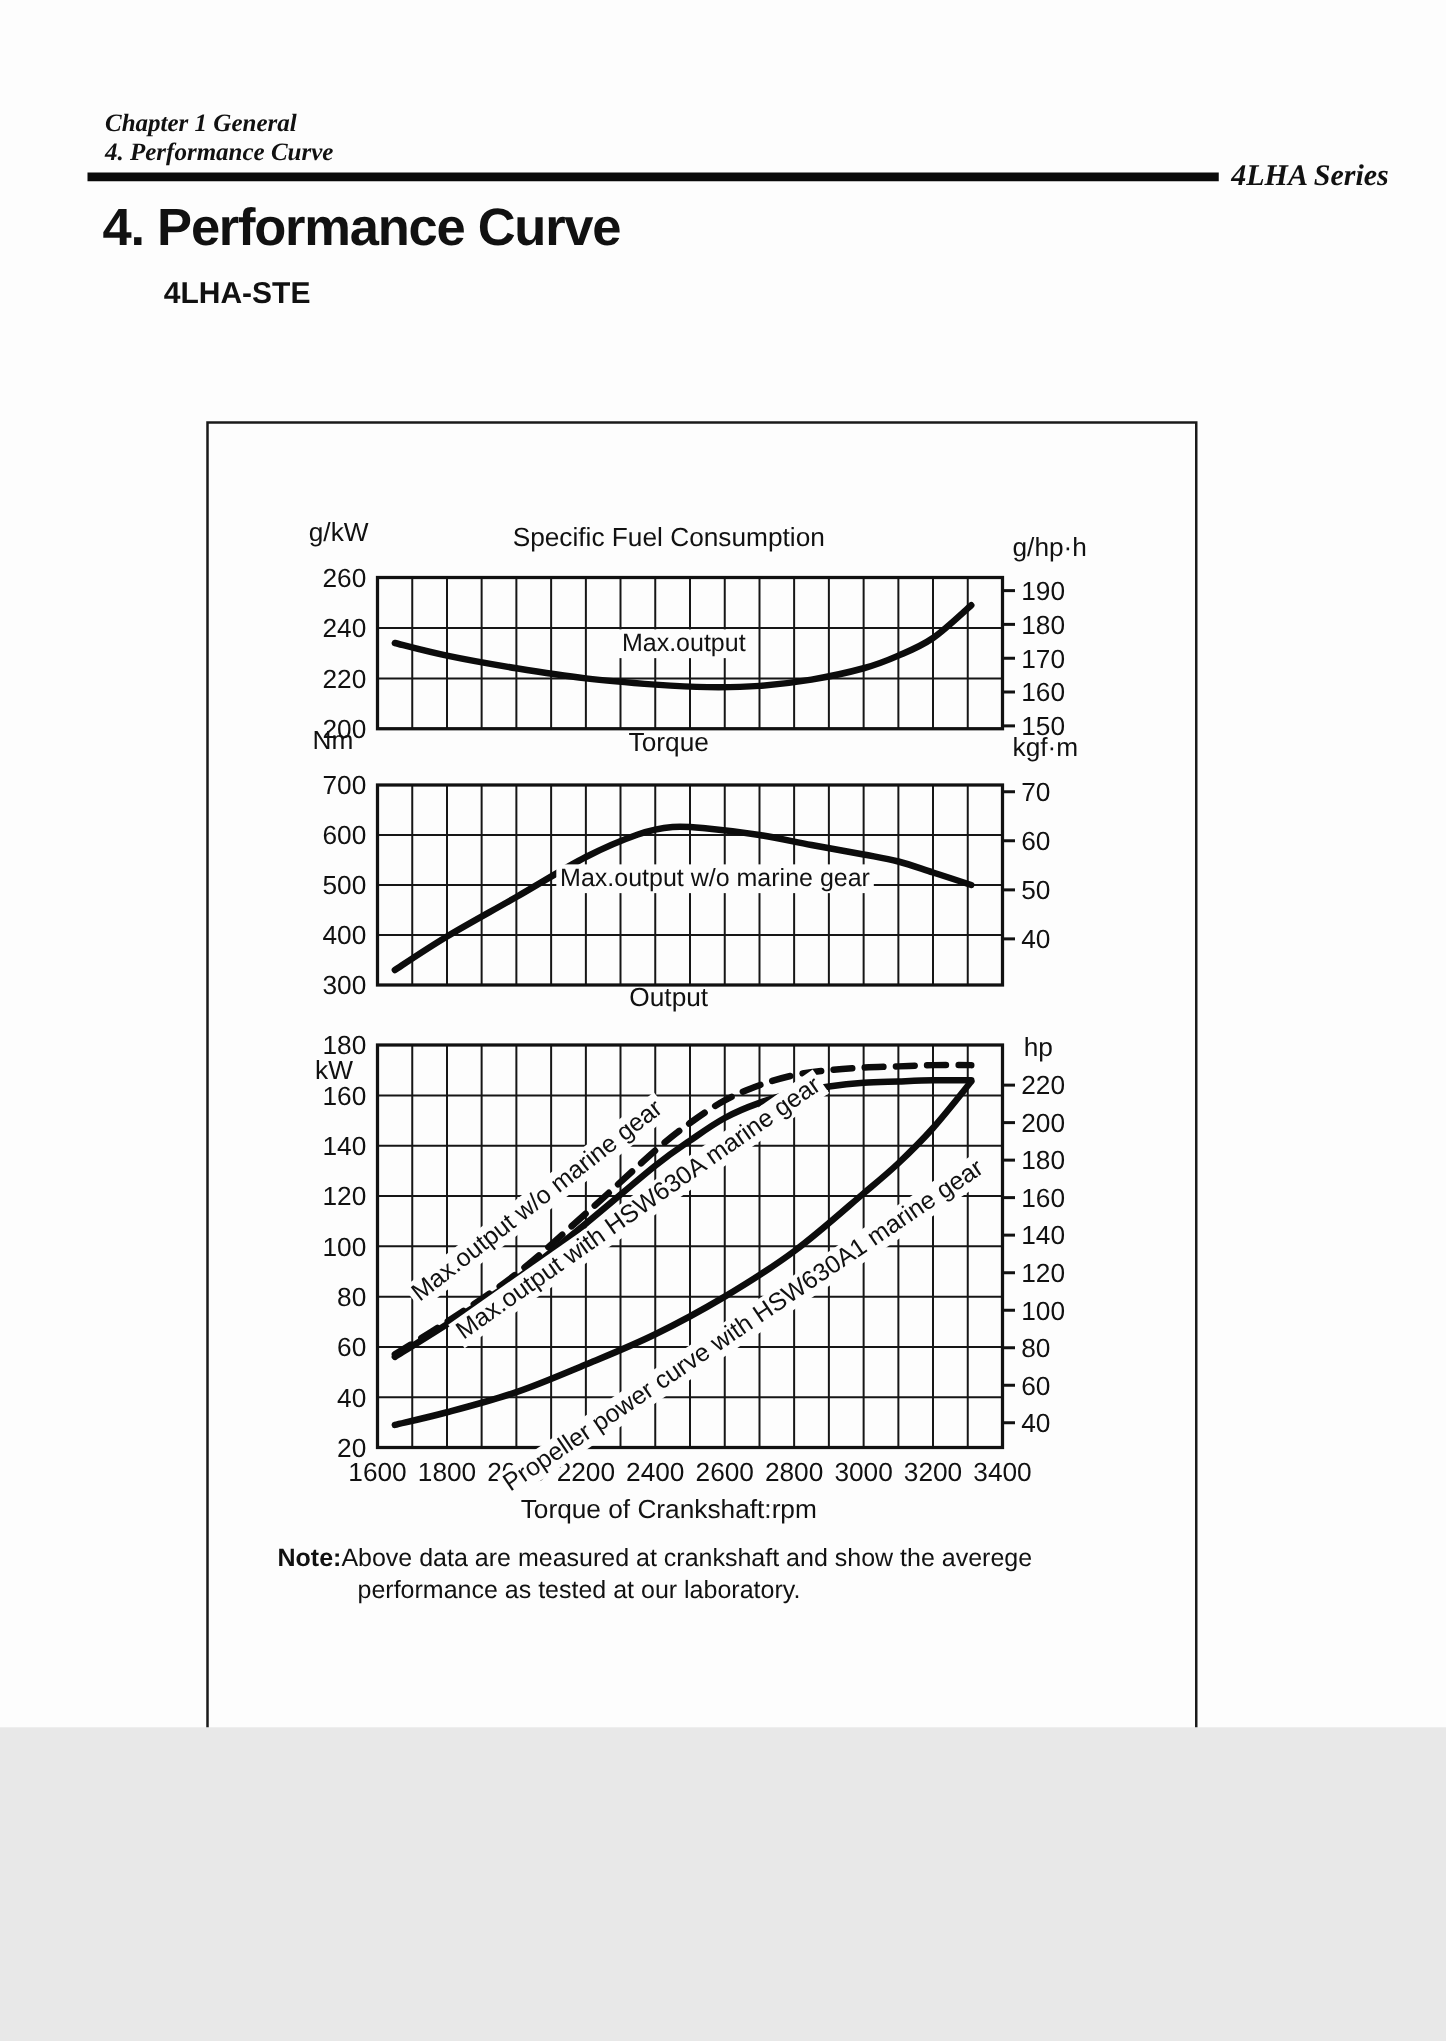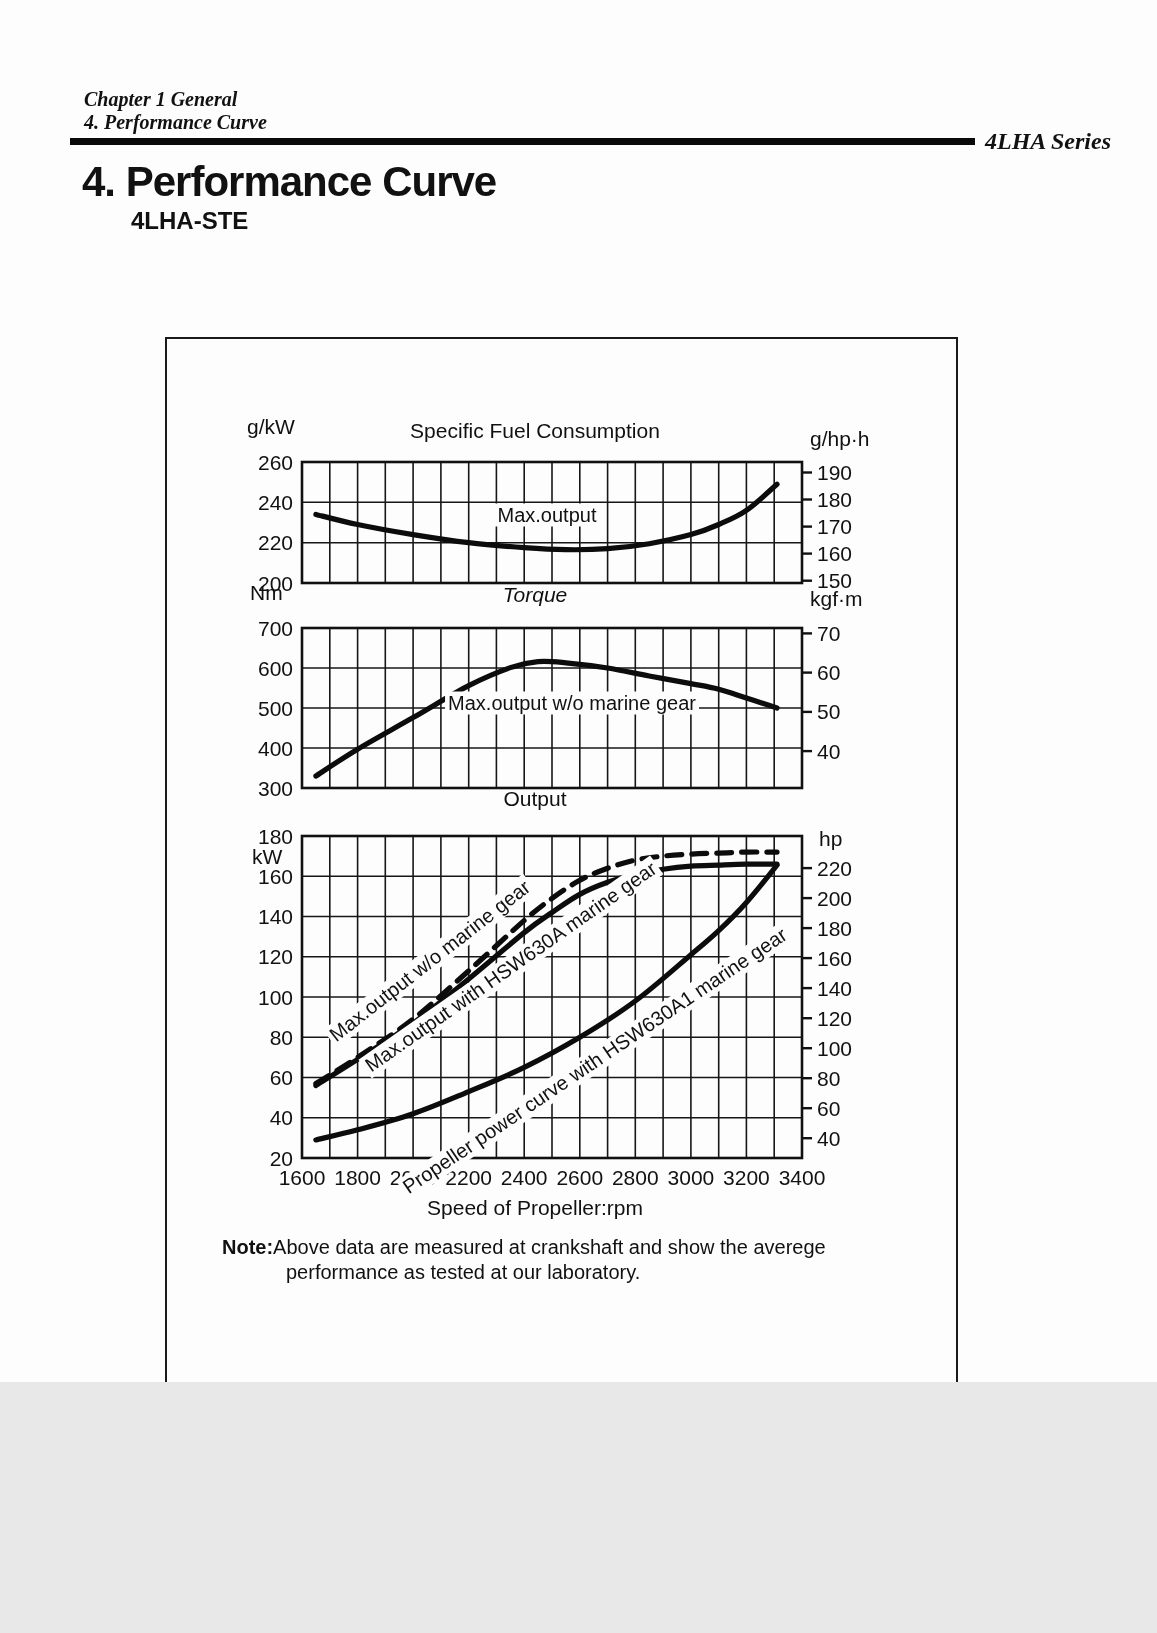--- a/index.html
+++ b/index.html
@@ -4,21 +4,21 @@
 <style>
   html,body{margin:0;padding:0;background:#e8e8e8;}
   .page{position:relative;width:1157px;height:1382px;background:#fdfdfd;color:#111;
         font-family:"Liberation Sans",sans-serif;overflow:hidden;}
   .crumb{position:absolute;font-family:"Liberation Serif",serif;font-style:italic;
          font-size:20px;font-weight:600;color:#111;white-space:nowrap;}
   .hrule{position:absolute;background:#0a0a0a;}
   .series-tag{position:absolute;font-family:"Liberation Serif",serif;font-style:italic;
               font-weight:700;font-size:24px;white-space:nowrap;}
   .main-title{position:absolute;font-size:42px;font-weight:700;letter-spacing:-1px;white-space:nowrap;}
-  .model-sub{position:absolute;font-size:24px;font-weight:700;white-space:nowrap;}
+  .model-sub{position:absolute;font-size:24px;font-weight:700;white-space:nowrap;margin-top:14px;}
   .figure-box{position:absolute;left:165px;top:337px;width:793px;height:1131px;
               border:2px solid #1a1a1a;box-sizing:border-box;}
   .figure-box svg{position:absolute;left:0;top:0;}
   svg text{font-family:"Liberation Sans",sans-serif;font-size:21px;fill:#111;}
   .chart-title{position:absolute;font-size:21px;white-space:nowrap;transform:translateX(-50%);}
   .unit-label{position:absolute;font-size:21px;white-space:nowrap;}
   .curve-label{position:absolute;font-size:20px;white-space:nowrap;background:#fdfdfd;
                padding:0 3px;transform:translate(-50%,-50%);}
   .curve-label.rot{transform-origin:center;}
   .axis-title{position:absolute;font-size:21px;white-space:nowrap;transform:translateX(-50%);}
@@ -198,33 +198,33 @@
         <text x="579.4" y="846" text-anchor="middle">3200</text>
         <text x="635.0" y="846" text-anchor="middle">3400</text>
       </svg>
 
     <div class="unit-label" style="left:80px;top:76px;">g/kW</div>
     <div class="chart-title" style="left:368px;top:80px;">Specific Fuel Consumption</div>
     <div class="unit-label" style="left:643px;top:88px;">g/hp·h</div>
     <div class="curve-label" style="left:380px;top:176px;">Max.output</div>
 
     <div class="unit-label" style="left:83px;top:242px;">Nm</div>
-    <div class="chart-title" style="left:368px;top:244px;font-style:italic;">Torque</div>
+    <div class="chart-title" style="left:368px;top:244px;">Torque</div>
     <div class="unit-label" style="left:643px;top:248px;">kgf·m</div>
     <div class="curve-label" style="left:405px;top:364px;">Max.output w/o marine gear</div>
 
     <div class="unit-label" style="left:85px;top:458px;margin-top:48px;">kW</div>
     <div class="chart-title" style="left:368px;top:448px;">Output</div>
     <div class="unit-label" style="left:652px;top:488px;">hp</div>
 
     <div class="curve-label rot" style="left:263px;top:622px;transform:translate(-50%,-50%) rotate(-38deg);">Max.output w/o marine gear</div>
     <div class="curve-label rot" style="left:344px;top:628px;transform:translate(-50%,-50%) rotate(-35deg);">Max.output with HSW630A marine gear</div>
     <div class="curve-label rot" style="left:428px;top:722px;transform:translate(-50%,-50%) rotate(-34deg);">Propeller power curve with HSW630A1 marine gear</div>
 
-    <div class="axis-title" style="left:368px;top:857px;">Speed of Propeller:rpm</div>
+    <div class="axis-title" style="left:368px;top:857px;">Torque of Crankshaft:rpm</div>
 
     <div class="note" style="left:55px;top:880px;">
       <div><b>Note:</b><span>Above data are measured at crankshaft and show the averege</span></div>
       <div class="l2">performance as tested at our laboratory.</div>
     </div>
   </div>
 
   <div class="page-num" style="left:528px;top:1514px;">1-14</div>
 </div>
 

